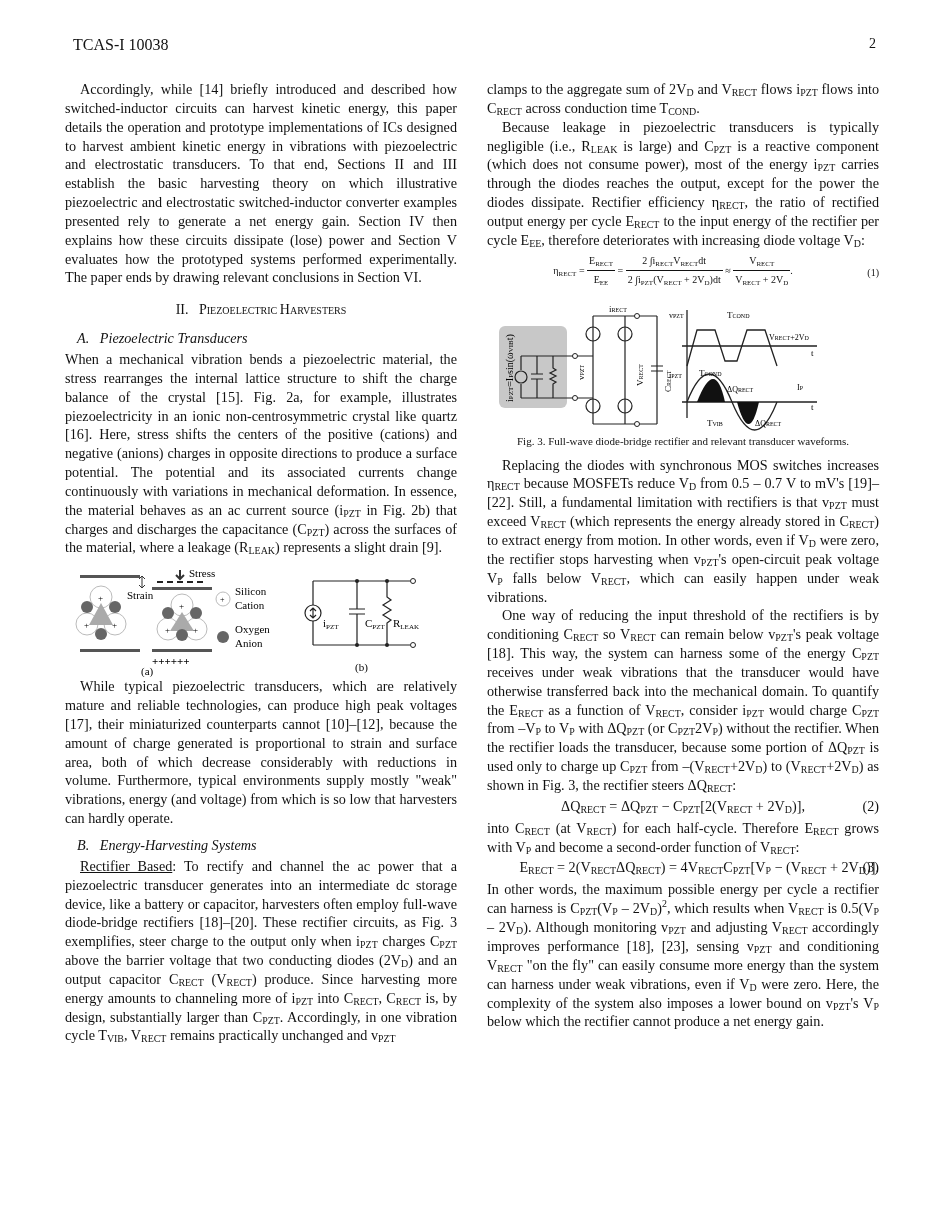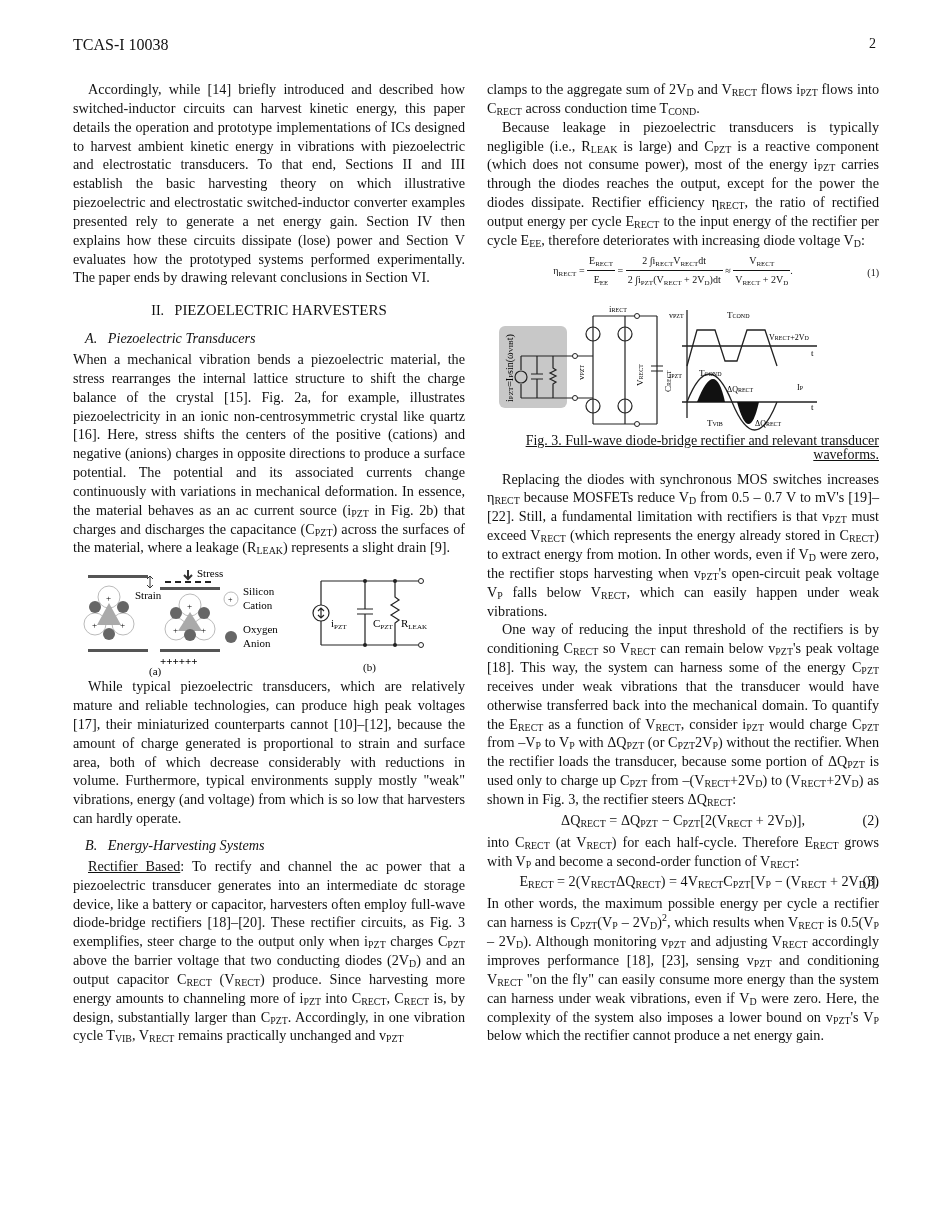--- a/index.html
+++ b/index.html
@@ -1,30 +1,30 @@
 <!DOCTYPE html>
 <html><head>
 <meta charset="utf-8">
 <style>
   html, body { margin:0; padding:0; background:#fff; }
   body { width:952px; height:1232px; position:relative; font-family:"Liberation Serif", "DejaVu Serif", serif; color:#111; overflow:hidden; }
   .hdr-left { position:absolute; left:73px; top:36px; font-size:16px; }
   .hdr-right { position:absolute; left:869px; top:36px; font-size:14px; }
   .col { position:absolute; top:80px; width:392px; font-size:14.2px; line-height:18.85px; text-align:justify; }
-  .col-left { left:73px; }
+  .col-left { left:65px; }
   .col-right { left:487px; }
   p { margin:0; }
   p.ind { text-indent:15px; }
   sub { font-size:70%; vertical-align:-2px; line-height:0; }
   sup { font-size:70%; line-height:0; }
   .sec-title { text-align:center; margin:14px 0 8px 0; font-size:14px; }
-  .sec-title .sc { font-size:15px; }
+  .sec-title .sc { font-size:10px; }
   .subsec { font-style:italic; margin:0 0 0 12px; }
   .u { text-decoration:underline; }
-  .caption { font-size:14px; line-height:14px; text-align:right;text-decoration:underline; }
+  .caption { font-size:11px; line-height:14px; text-align:center; }
   .eq { position:relative; text-align:center; white-space:nowrap; }
   .eqnum { position:absolute; right:0; }
   .fig { position:relative; }
   svg text { font-family:"Liberation Serif", "DejaVu Serif", serif; }
   .frac { display:inline-block; vertical-align:middle; text-align:center; }
   .frac .num { display:block; border-bottom:1px solid #111; padding:0 2px; }
   .frac .den { display:block; padding:0 2px; }
 </style>
 </head>
 <body>

